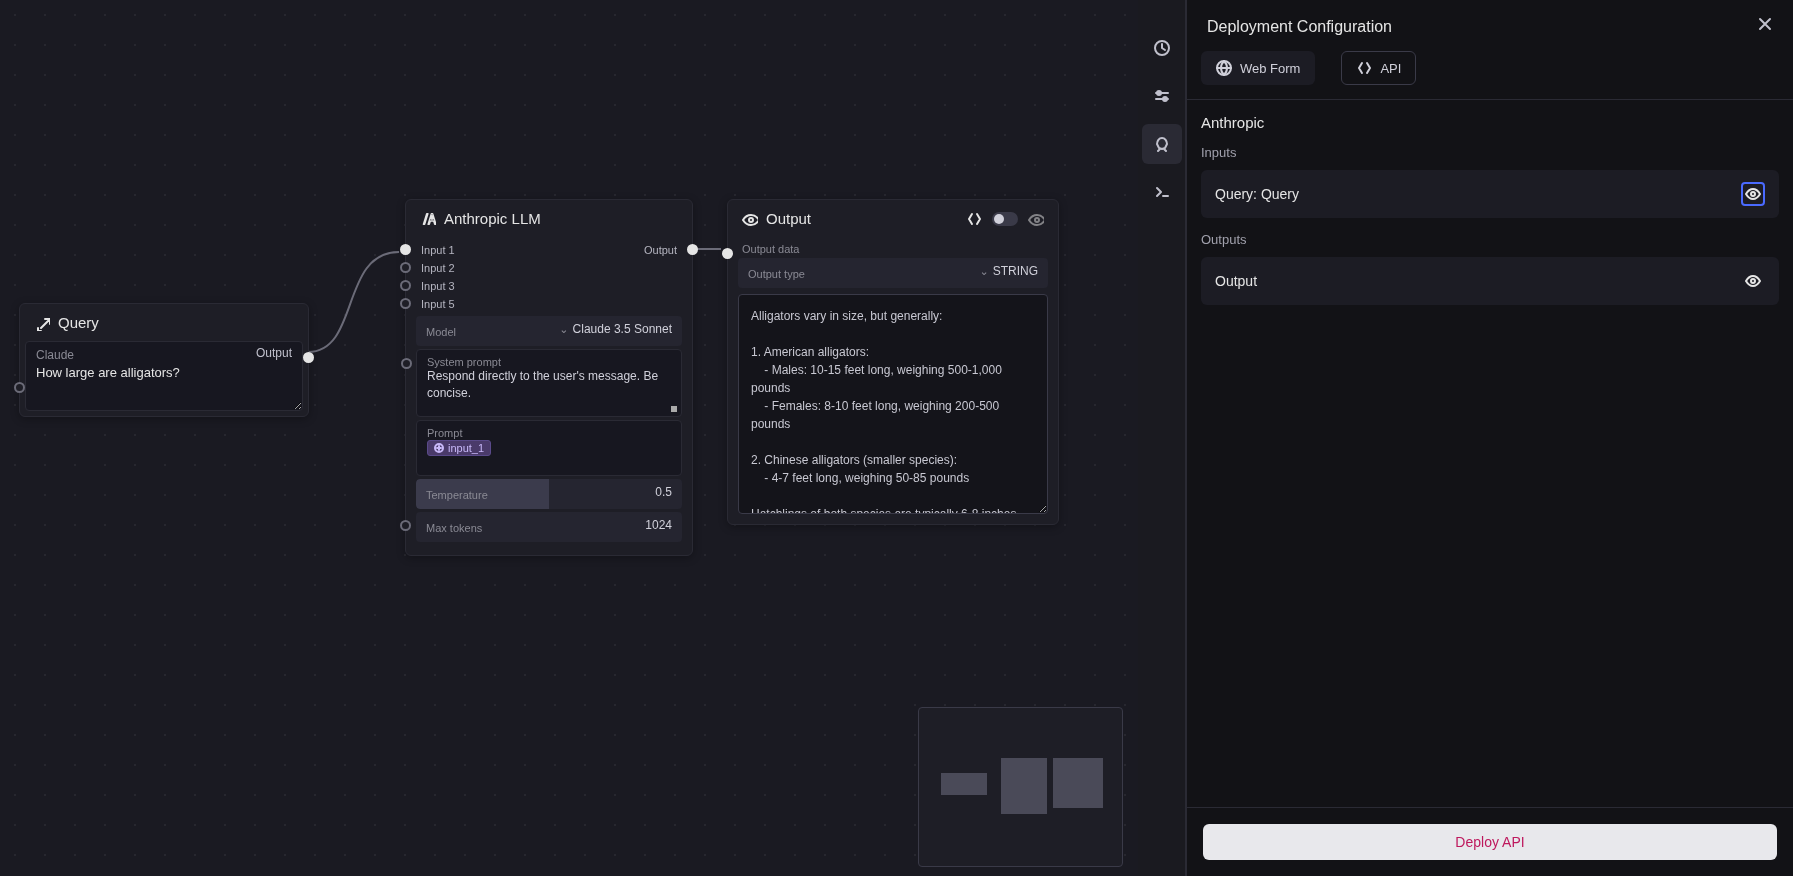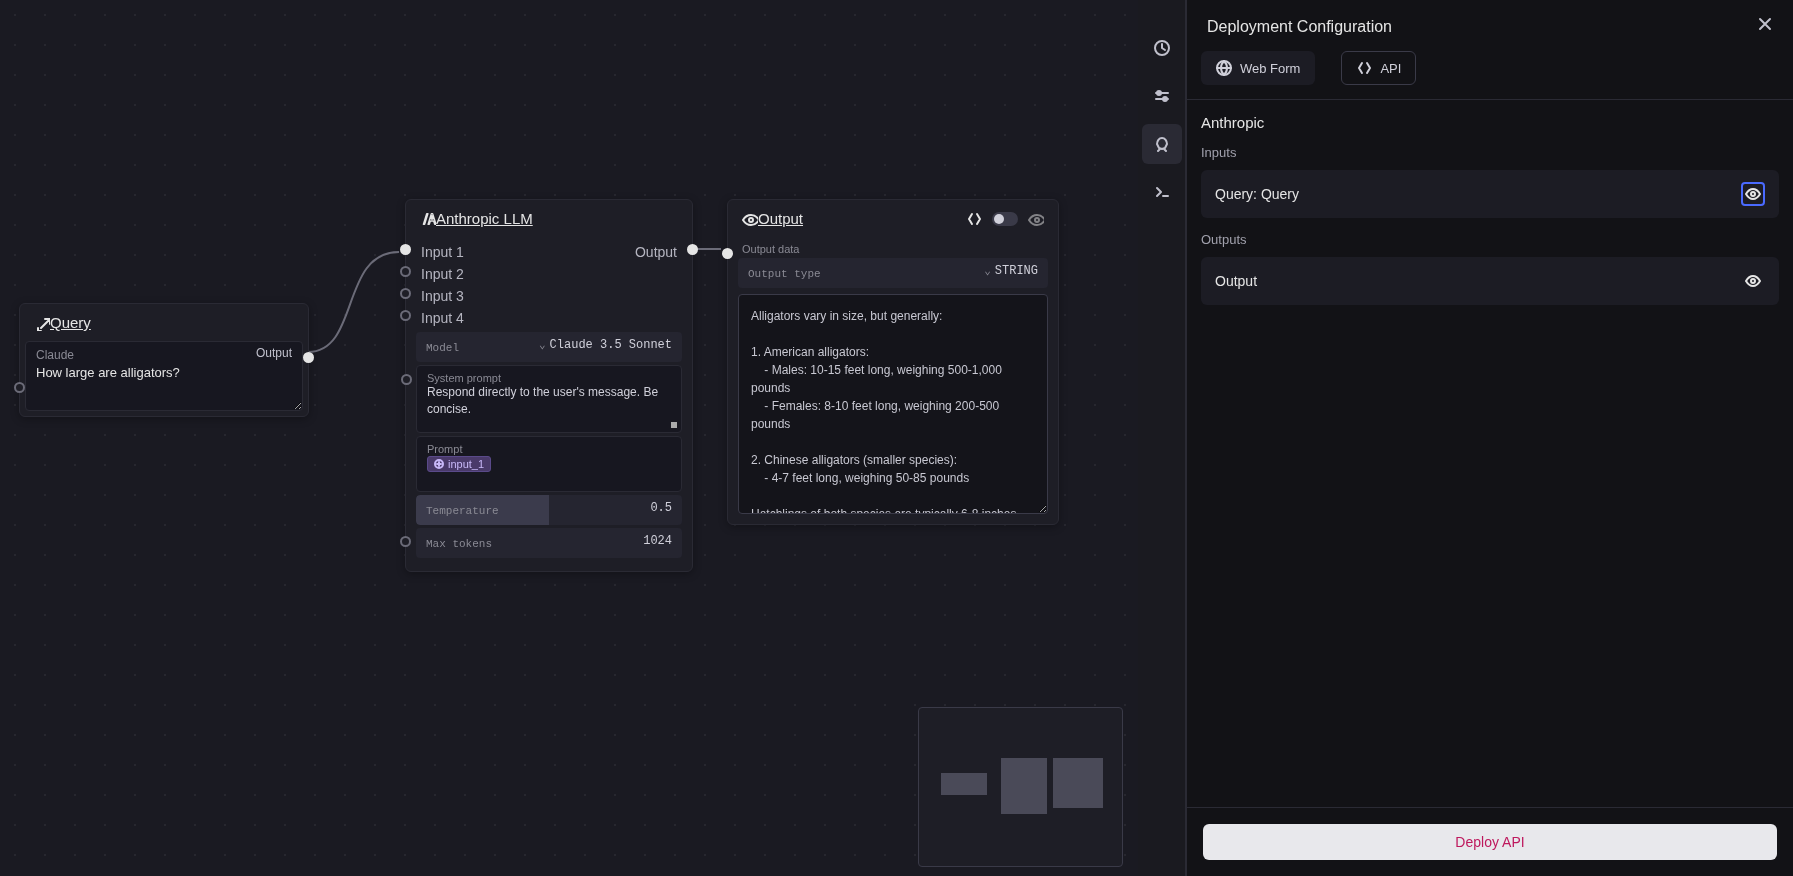--- a/index.html
+++ b/index.html
@@ -28,24 +28,24 @@
 .node {
   position: absolute;
   background: #1e1e26;
   border: 1px solid #2a2a34;
   border-radius: 6px;
   box-shadow: 0 2px 8px rgba(0,0,0,0.3);
 }
 .node-header {
   display: flex;
   align-items: center;
+  gap: 8px;
   padding: 10px 14px;
   font-size: 15px;
   font-weight: 500;
-  text-decoration: underline;
 }
 .node-body { padding: 4px 10px 10px; }
 
 
 .port {
   width: 11px; height: 11px;
   border: 2px solid #6b6b78;
   border-radius: 50%;
   background: #1e1e26;
   position: absolute;
@@ -68,34 +68,33 @@
 }
 .query-input .label { color: #8a8a94; font-size: 12px; margin-bottom: 3px; }
 .out-lbl { position: absolute; right: 16px; top: 42px; font-size: 12px; color: #c0c0cc; }
 
 
 .llm-node { left: 405px; top: 199px; width: 288px; }
 .llm-row {
   display: flex;
   justify-content: space-between;
   align-items: center;
-  font-size: 14px;
+  font-size: 11px;
   color: #b5b5c0;
   padding: 3px 5px;
   position: relative;
 }
 .llm-row .port.left { left: -16px; top: 3px; }
 .llm-row .port.right { right: -16px; top: 3px; }
 .llm-block {
   background: #252530;
   border-radius: 4px;
   margin: 3px 0;
   padding: 6px 10px;
   position: relative;
-  font-family: Liberation Mono, monospace;
 }
 .llm-label { font-size: 11px; color: #8a8a94; }
 .llm-value { font-size: 12px; color: #d0d0da; }
 .llm-textarea { background: #171720; border:1px solid #2a2a34; border-radius:4px; padding:6px 10px 14px; margin:3px 0; position: relative; }
 .llm-textarea .txt { font-size: 12px; color: #d0d0da; line-height:1.4; }
 .pill {
   display:inline-flex; align-items:center; gap:4px;
   background: #4a3a6a;
   border:1px solid #5a4a8a;
   border-radius: 3px;
@@ -281,21 +280,21 @@
     <div class="llm-row">
         <span class="port left"></span>
         <span>Input 2</span>
       </div>
     <div class="llm-row">
         <span class="port left"></span>
         <span>Input 3</span>
       </div>
     <div class="llm-row">
         <span class="port left"></span>
-        <span>Input 4</span>
+        <span>Input 5</span>
       </div>
 
     <div class="llm-block">
       <span class="llm-label">Model</span>
       <span class="llm-value chev" style="float:right">Claude 3.5 Sonnet</span>
     </div>
 
     <div class="llm-textarea">
       <span class="port" style="left:-16px; top:8px"></span>
       <div class="llm-label">System prompt</div>

